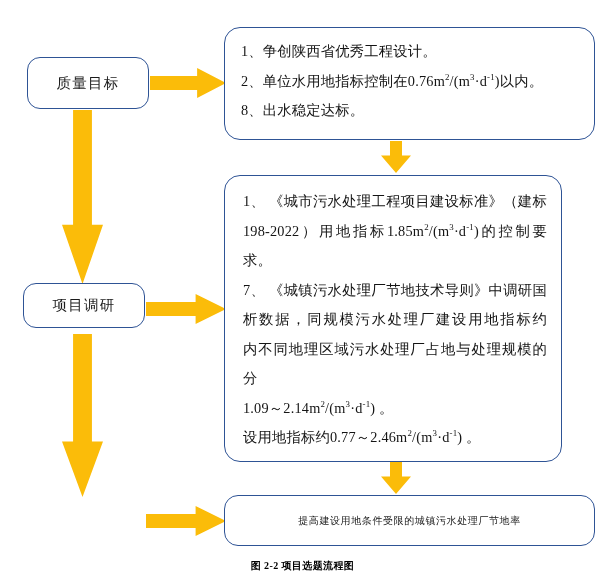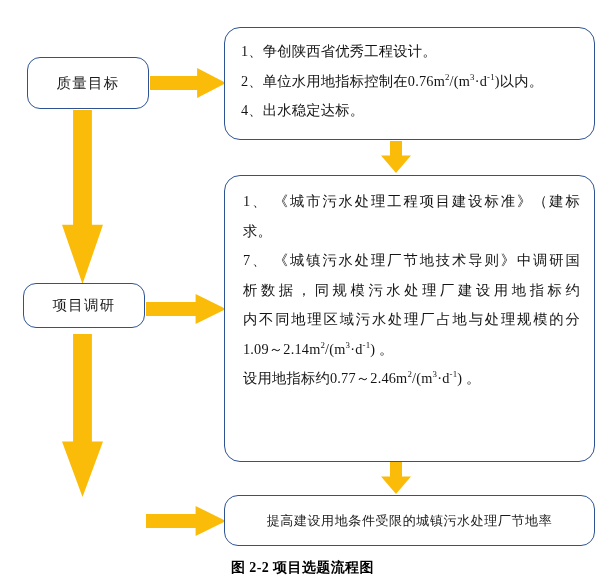--- a/index.html
+++ b/index.html
@@ -39,21 +39,21 @@
   }
 
   .node.content {
     display: block;
     border-radius: 16px;
     padding: 9px 14px 16px 16px;
   }
 
   .node.wide {
     border-radius: 14px;
-    font-size: 13px;
+    font-size: 10px;
     letter-spacing: 0.6px;
   }
 
   .line {
     font-size: 14.3px;
     line-height: 29.5px;
     color: #141414;
     white-space: nowrap;
     letter-spacing: 0.2px;
   }
@@ -95,56 +95,57 @@
   .arrow-down.stubby {
     clip-path: polygon(30% 0%, 70% 0%, 70% 45%, 100% 45%, 50% 100%, 0% 45%, 30% 45%);
   }
 
   
   .caption {
     position: absolute;
     width: 605px;
     text-align: center;
     font-weight: bold;
-    font-size: 14px;
+    font-size: 10px;
     color: #000000;
     letter-spacing: 0.4px;
   }
 </style>
 </head>
 <body>
 
 <div id="canvas">
 
   <div class="node left" style="left:27px; top:57px; width:122px; height:52px;">
     <span>质量目标</span>
   </div>
 
   <div class="arrow arrow-right" style="left:150px; top:68px; width:76px; height:30px;"></div>
 
   <div class="arrow arrow-down" style="left:62px; top:110px; width:41px; height:174px;"></div>
 
   <div class="node content" style="left:224px; top:27px; width:371px; height:113px;">
     <div class="line">1、争创陕西省优秀工程设计。</div>
     <div class="line">2、单位水用地指标控制在0.76m<sup>2</sup>/(m<sup>3</sup>·d<sup>-1</sup>)以内。</div>
-    <div class="line">4、出水稳定达标。</div>
+    <div class="line">8、出水稳定达标。</div>
   </div>
 
   <div class="arrow arrow-down stubby" style="left:381px; top:141px; width:30px; height:32px;"></div>
 
   <div class="node left" style="left:23px; top:283px; width:122px; height:45px;">
     <span>项目调研</span>
   </div>
 
   <div class="arrow arrow-right" style="left:146px; top:294px; width:80px; height:30px;"></div>
 
   <div class="arrow arrow-down" style="left:62px; top:334px; width:41px; height:163px;"></div>
 
-  <div class="node content" style="left:224px; top:175px; width:371px; height:287px; padding:11px 14px 10px 18px;">
+  <div class="node content" style="left:224px; top:175px; width:338px; height:287px; padding:11px 14px 10px 18px;">
     <div class="line just">1、 《城市污水处理工程项目建设标准》（建标</div>
+    <div class="line just">198-2022）用地指标1.85m<sup>2</sup>/(m<sup>3</sup>·d<sup>-1</sup>)的控制要</div>
     <div class="line lastline">求。</div>
     <div class="line just">7、 《城镇污水处理厂节地技术导则》中调研国</div>
     <div class="line just">析数据，同规模污水处理厂建设用地指标约</div>
     <div class="line just">内不同地理区域污水处理厂占地与处理规模的分</div>
     <div class="line lastline">1.09～2.14m<sup>2</sup>/(m<sup>3</sup>·d<sup>-1</sup>) 。</div>
     <div class="line lastline">设用地指标约0.77～2.46m<sup>2</sup>/(m<sup>3</sup>·d<sup>-1</sup>) 。</div>
   </div>
 
   <div class="arrow arrow-down stubby" style="left:381px; top:462px; width:30px; height:32px;"></div>
 

